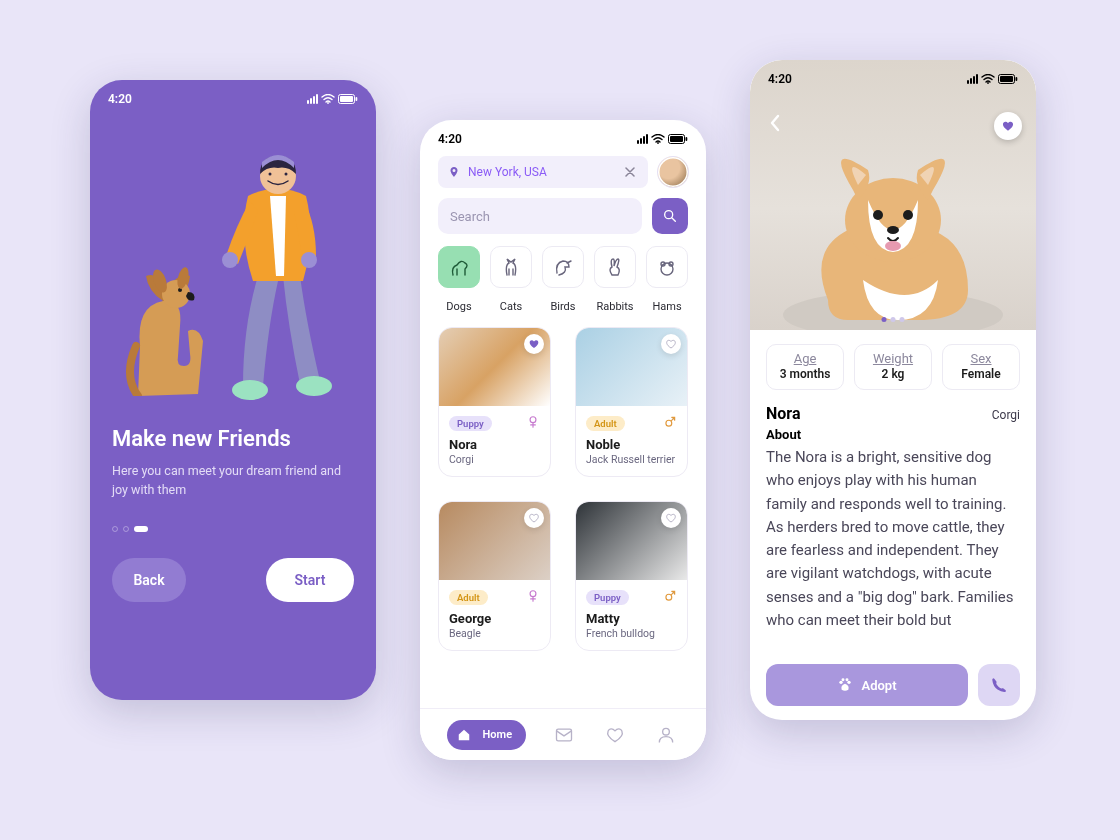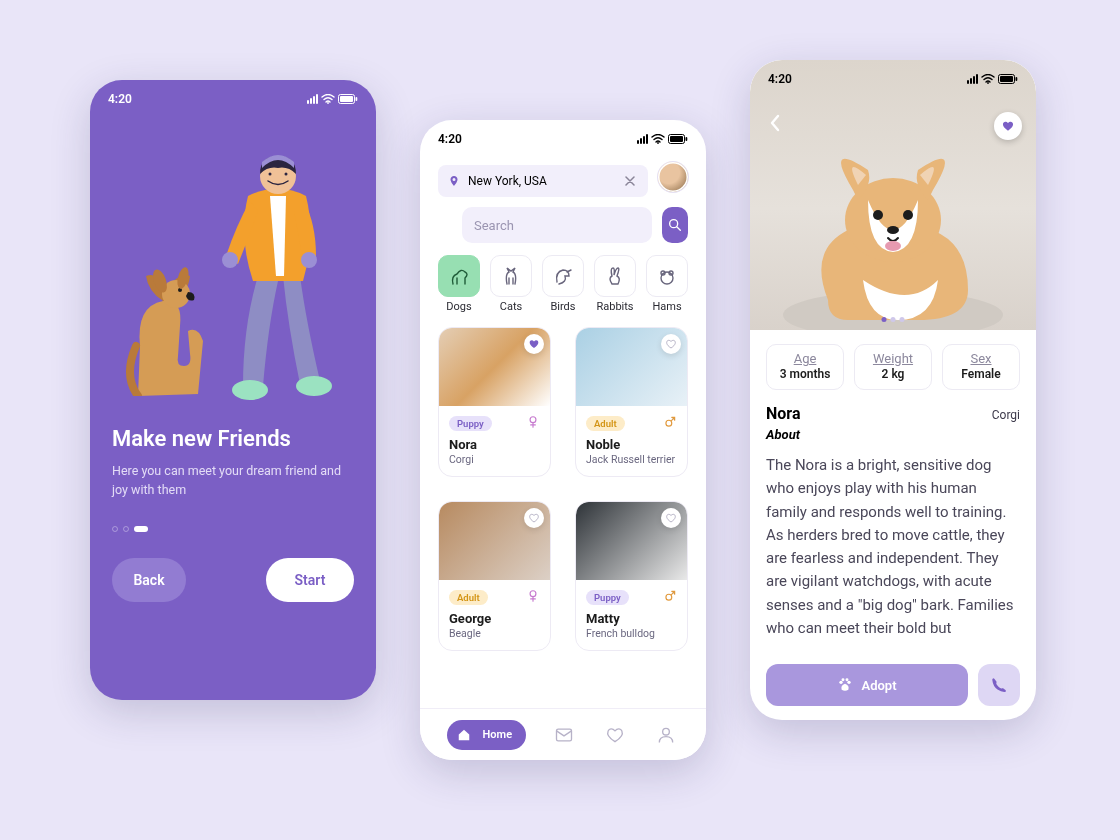--- a/index.html
+++ b/index.html
@@ -43,29 +43,29 @@
   #p1 .dots{display:flex;gap:5px;margin:0 22px 26px;align-items:center;}
   #p1 .dot{width:6px;height:6px;border-radius:50%;border:1px solid #c8bce8;opacity:.6}
   #p1 .dot.wide{width:14px;border-radius:3px;background:#fff;border:none;opacity:1}
   #p1 .btnrow{display:flex;padding:0 22px 25px;}
   #p1 .btn{flex:0 0 auto;display:flex;align-items:center;justify-content:center;border-radius:22px;font-weight:600;font-size:14px;height:44px;cursor:pointer;}
   #p1 .btn.back{background:#927cd2;color:#fff;width:74px;}
   #p1 .btn.start{background:#fff;color:var(--purple);width:88px;margin-left:auto;}
 
   
   #p2 .locrow{display:flex;align-items:center;gap:10px;padding:10px 18px 6px;}
-  #p2 .loc{flex:1;display:flex;align-items:center;gap:8px;background:#f2effb;border-radius:8px;height:32px;padding:0 10px;font-size:12px;color:#000000;margin-top:9px;}
+  #p2 .loc{flex:1;display:flex;align-items:center;gap:8px;background:#f2effb;border-radius:8px;height:32px;padding:0 10px;font-size:12px;color:#8b5cf6;}
   #p2 .loc .x{margin-left:auto;width:16px;height:16px;display:flex;align-items:center;justify-content:center;color:#8a8598;cursor:pointer;}
   #p2 .avatar{width:30px;height:30px;border-radius:50%;background:radial-gradient(circle at 35% 35%,#e9c4a0 0 40%,#b3916d 70%);box-shadow:inset 0 0 0 1.5px #fff, 0 0 0 1px #e5e0f2;cursor:pointer;}
-  #p2 .searchrow{display:flex;gap:10px;padding:4px 18px 12px;margin-left:24px;}
+  #p2 .searchrow{display:flex;gap:10px;padding:4px 18px 12px;}
   #p2 .searchrow input{flex:1;border:none;background:#f2effb;border-radius:10px;height:36px;padding:0 12px;font-size:13px;color:#5a5570;outline:none;}
   #p2 .searchrow input::placeholder{color:#9b95b1;}
   #p2 .searchrow .go{width:36px;height:36px;border-radius:10px;background:var(--purple);display:flex;align-items:center;justify-content:center;cursor:pointer;}
   #p2 .cats{display:flex;gap:10px;padding:0 0 14px 18px;overflow:hidden;}
-  #p2 .cat{display:flex;flex-direction:column;align-items:center;gap:3px;flex:0 0 auto;cursor:pointer;}
+  #p2 .cat{display:flex;flex-direction:column;align-items:center;gap:12px;flex:0 0 auto;cursor:pointer;}
   #p2 .cat .box{width:42px;height:42px;border-radius:10px;border:1px solid #eceaf3;display:flex;align-items:center;justify-content:center;color:#68657c;background:#fff;}
   #p2 .cat.active .box{background:var(--mint);border-color:var(--mint);color:#1f5b38;}
   #p2 .cat span{font-size:11px;color:#2a2a32;}
   #p2 .grid{display:grid;grid-template-columns:1fr 1fr;gap:24px;padding:0 18px 60px;}
   #p2 .card{background:#fff;border:1px solid #edeaf4;border-radius:14px;overflow:hidden;position:relative;cursor:pointer;}
   #p2 .card .img{height:78px;border-radius:12px 12px 0 0;position:relative;}
   #p2 .card .fav{position:absolute;top:6px;right:6px;width:20px;height:20px;border-radius:50%;background:#fff;display:flex;align-items:center;justify-content:center;box-shadow:0 2px 6px rgba(0,0,0,.12);cursor:pointer;}
   #p2 .card .metarow{display:flex;align-items:center;justify-content:space-between;padding:8px 10px 0;}
   #p2 .tag{font-size:9.5px;font-weight:600;padding:2px 8px;border-radius:10px;}
   #p2 .tag.puppy{background:var(--tag-puppy-bg);color:var(--tag-puppy-fg);}
@@ -85,21 +85,21 @@
   #p3 .hero .pager i{width:5px;height:5px;border-radius:50%;background:#cfc8ea}
   #p3 .hero .pager i.on{background:var(--purple)}
   #p3 .stats{display:flex;gap:10px;padding:14px 16px 10px;}
   #p3 .stat{flex:1;border:1px solid #eceaf3;border-radius:10px;padding:6px 4px 8px;text-align:center;}
   #p3 .stat .lbl{font-size:13px;color:#8c889d;text-decoration:underline;}
   #p3 .stat .val{font-size:12px;font-weight:600;color:#1c1c1c;margin-top:1px;}
   #p3 .namerow{display:flex;justify-content:space-between;align-items:baseline;padding:4px 16px 2px;}
   #p3 .namerow .n{font-size:16px;font-weight:700}
   #p3 .namerow .b{font-size:12px;color:#3d3a4b}
   #p3 .addr{display:flex;align-items:center;gap:6px;padding:4px 16px 10px;font-size:11px;color:#8c889d;}
-  #p3 h3{font-size:13px;font-weight:700;margin:2px 16px 12px;font-style:italic;}
+  #p3 h3{font-size:13px;font-weight:700;margin:2px 16px 4px;}
   #p3 .about{font-size:15px;line-height:1.55;color:#4a4759;padding:0 16px 60px;}
   #p3 .cta{position:absolute;bottom:14px;left:16px;right:16px;display:flex;gap:10px;}
   #p3 .adopt{flex:1;height:42px;border-radius:12px;background:var(--purple-light);color:#fff;display:flex;align-items:center;justify-content:center;gap:8px;font-weight:600;font-size:13px;cursor:pointer;}
   #p3 .call{width:42px;height:42px;border-radius:12px;background:#ded7f4;color:var(--purple);display:flex;align-items:center;justify-content:center;cursor:pointer;}
 
   
   .img-corgi{background:linear-gradient(135deg,#e4ceb5 0%,#d8a264 50%,#fff 100%);}
   .img-jrt{background:linear-gradient(135deg,#aad0e4 0%,#e8f1f7 100%);}
   .img-beagle{background:linear-gradient(135deg,#b78a60 0%,#dcd0c6 100%);}
   .img-frenchie{background:linear-gradient(135deg,#2e3338 0%,#e9e9e9 100%);}

